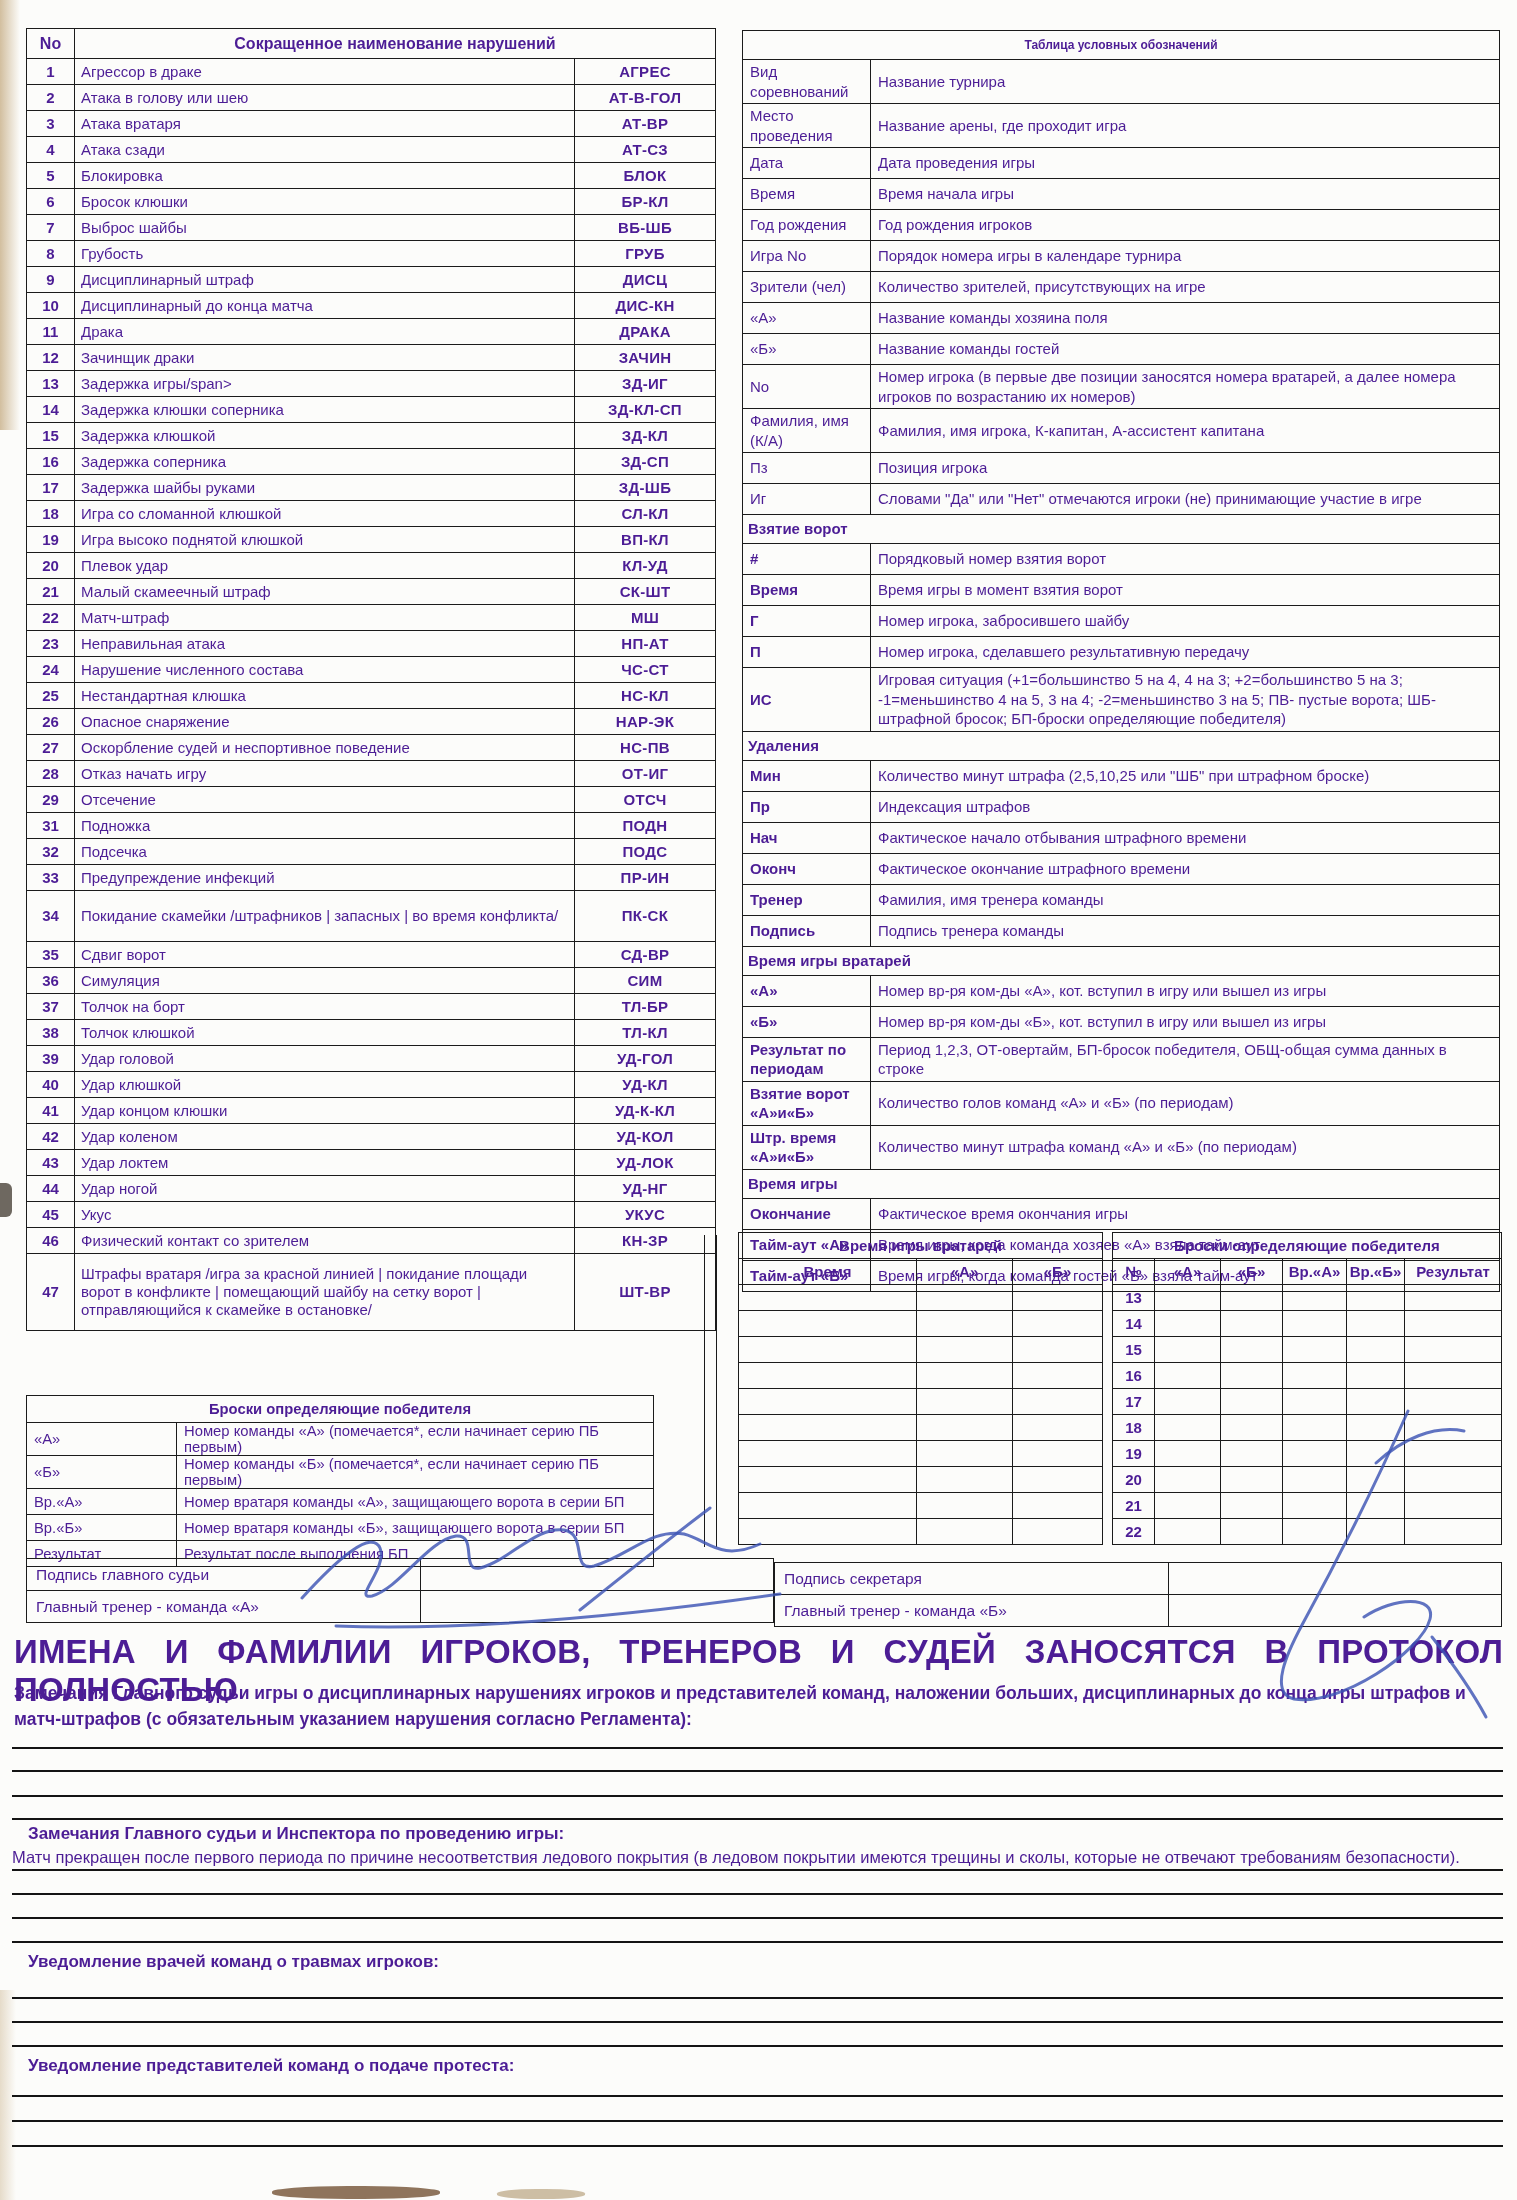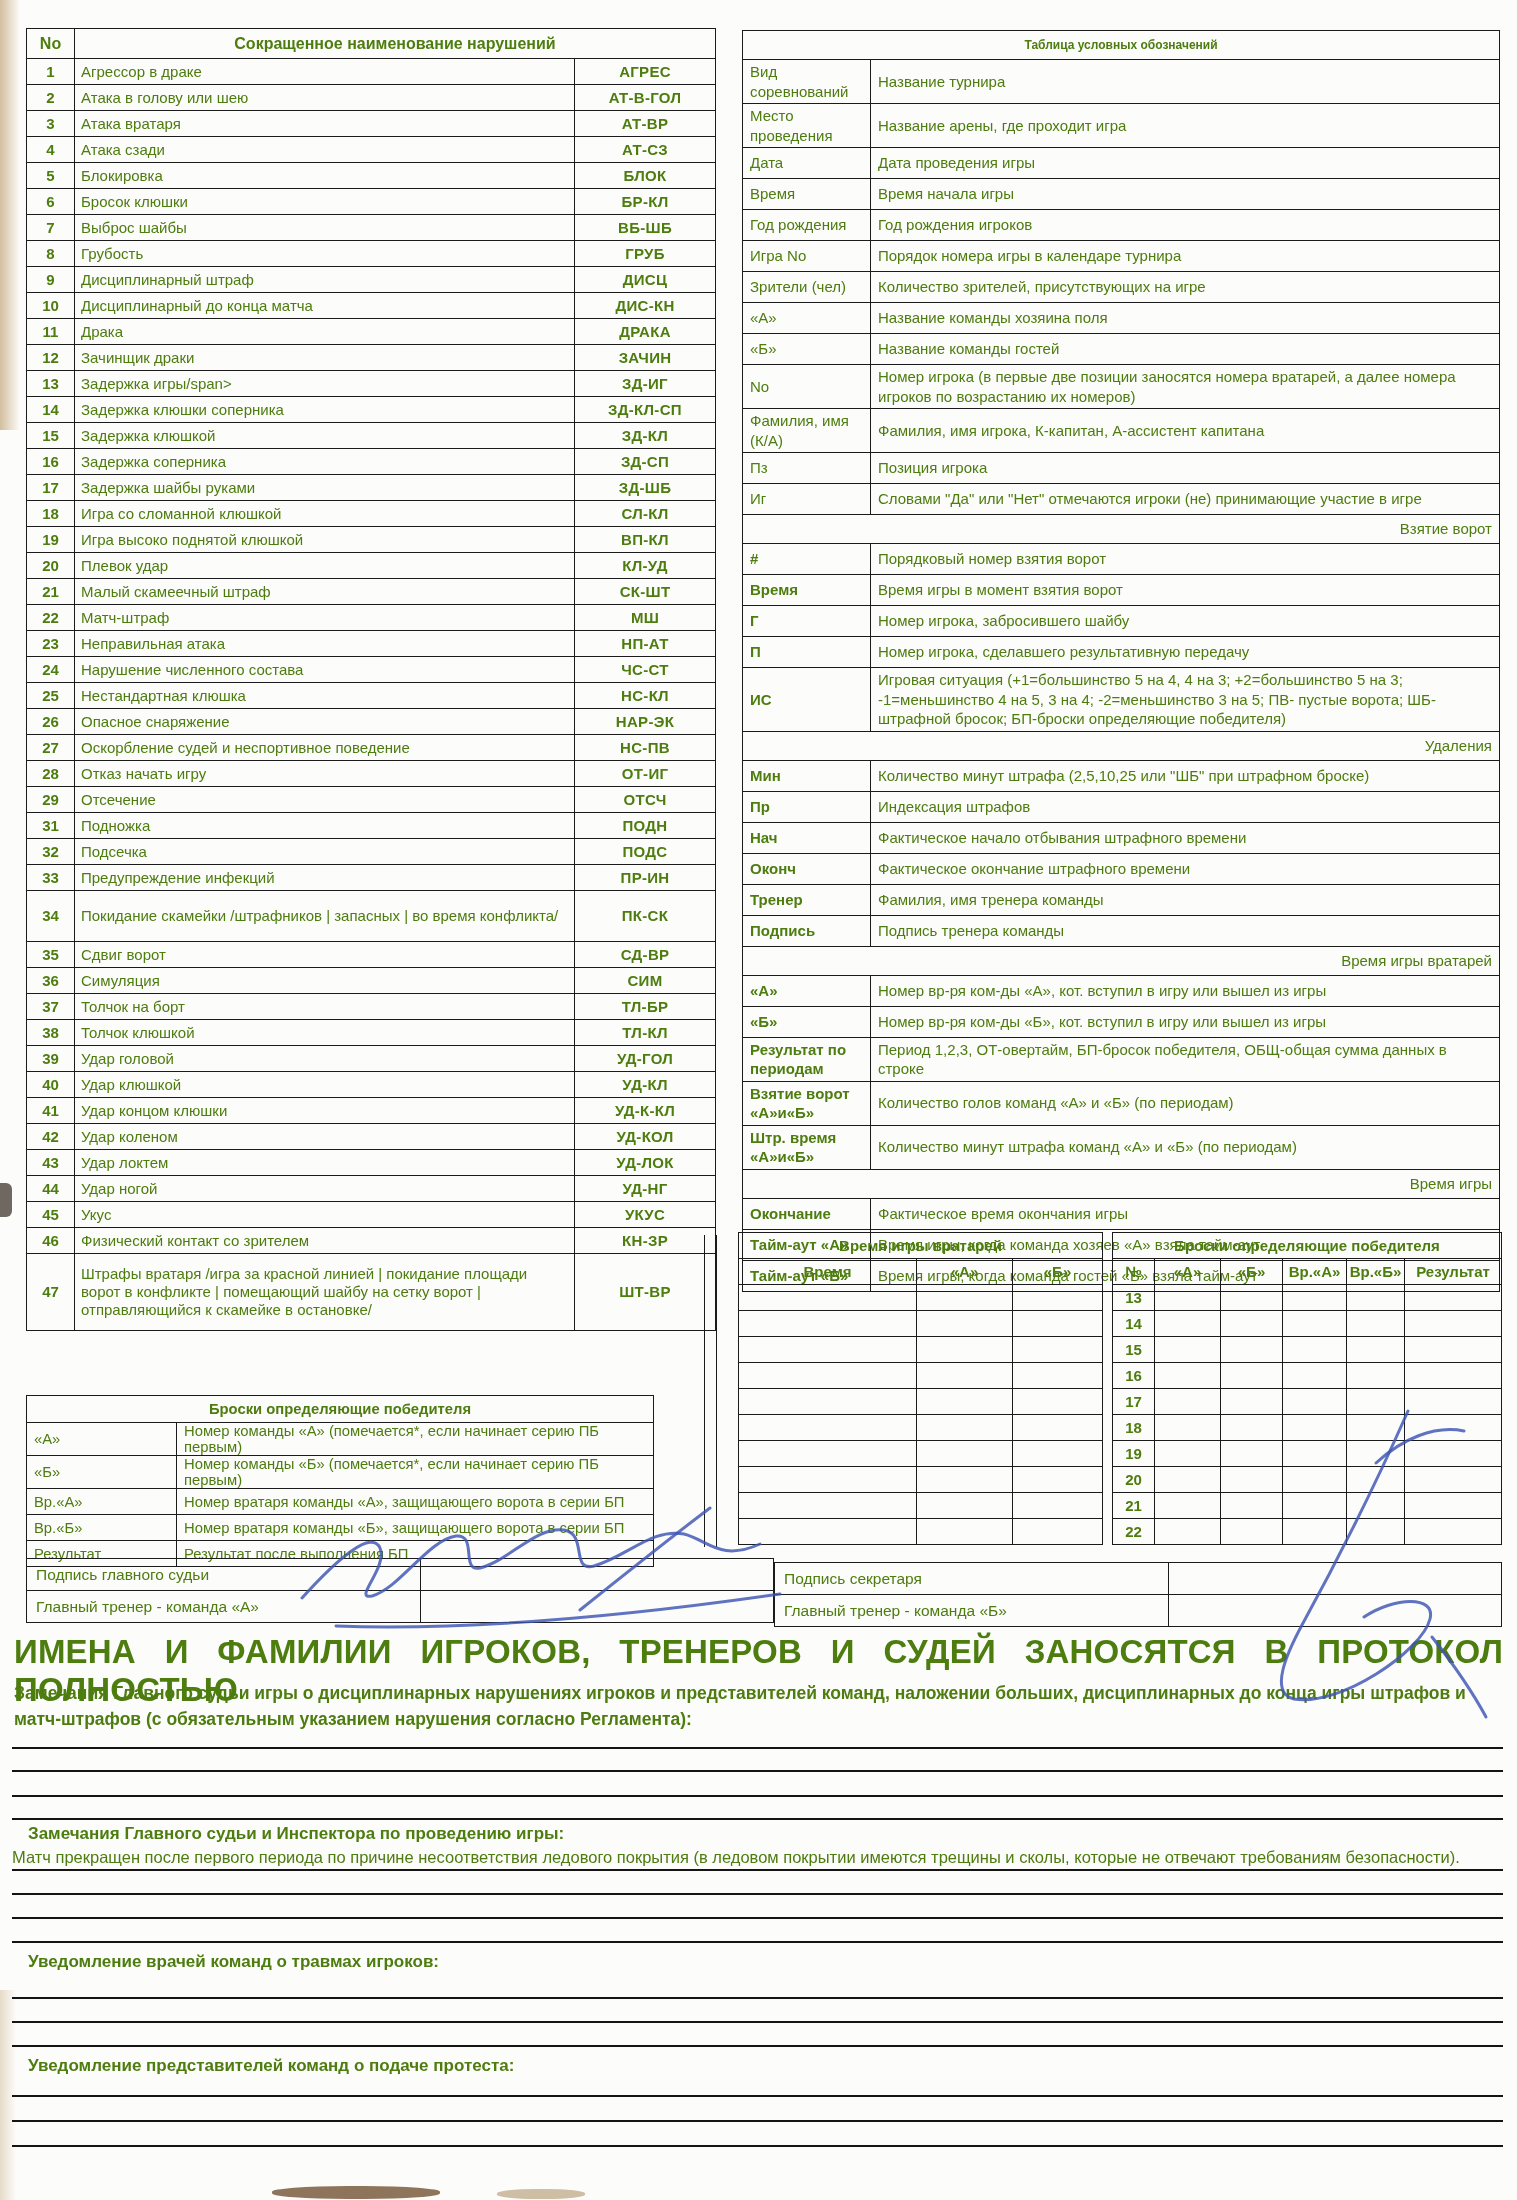--- a/index.html
+++ b/index.html
@@ -1,36 +1,36 @@
 <!DOCTYPE html>
 <html><head>
 <meta charset="utf-8">
 <style>
   html,body{margin:0;padding:0;background:#fff;}
   .sheet{position:relative;width:1517px;height:2200px;background:#fcfcfa;
-         font-family:"Liberation Sans",sans-serif;color:#4d7c0f;overflow:hidden;}
+         font-family:"Liberation Sans",sans-serif;color:#4c1d95;overflow:hidden;}
   table{border-collapse:collapse;table-layout:fixed;position:absolute;}
   td,th{border:1.5px solid #1b1b1b;overflow:hidden;vertical-align:middle;}
 
   
   .vtable{left:26px;top:28px;width:690px;font-size:15px;}
   .vtable thead th{height:29px;font-size:16px;font-weight:700;text-align:center;padding:0 4px;}
   .vtable td{height:25px;padding:0 6px;line-height:1.18;}
   .vtable .cno{text-align:center;font-weight:700;padding:0 2px;}
   .vtable .cabbr{text-align:center;font-weight:700;letter-spacing:.3px;}
   .vtable tr.r2 td{height:50px;}
   .vtable tr.r3 td{height:76px;}
 
   
   .ltable{left:742px;top:30px;width:758px;font-size:15px;}
   .ltable thead th{height:26px;font-size:12px;font-weight:700;text-align:center;}
   .ltable td{padding:2px 7px;line-height:1.3;height:26px;}
   .ltable .lterm{font-weight:400;}
   .ltable .lterm.b{font-weight:700;}
-  .ltable .lsec{font-weight:400;padding-left:5px;height:24px;text-align:right;}
+  .ltable .lsec{font-weight:700;padding-left:5px;height:24px;}
 
   
   .btable{font-size:15px;}
   .btable th{font-weight:700;text-align:center;height:25px;padding:0 2px;}
   .btable td{height:25px;padding:0 4px;}
   .goalie{left:738px;top:1232px;width:365px;}
   .shootout{left:1112px;top:1232px;width:390px;}
   .shootout .cnum{text-align:center;font-weight:700;}
 
   

